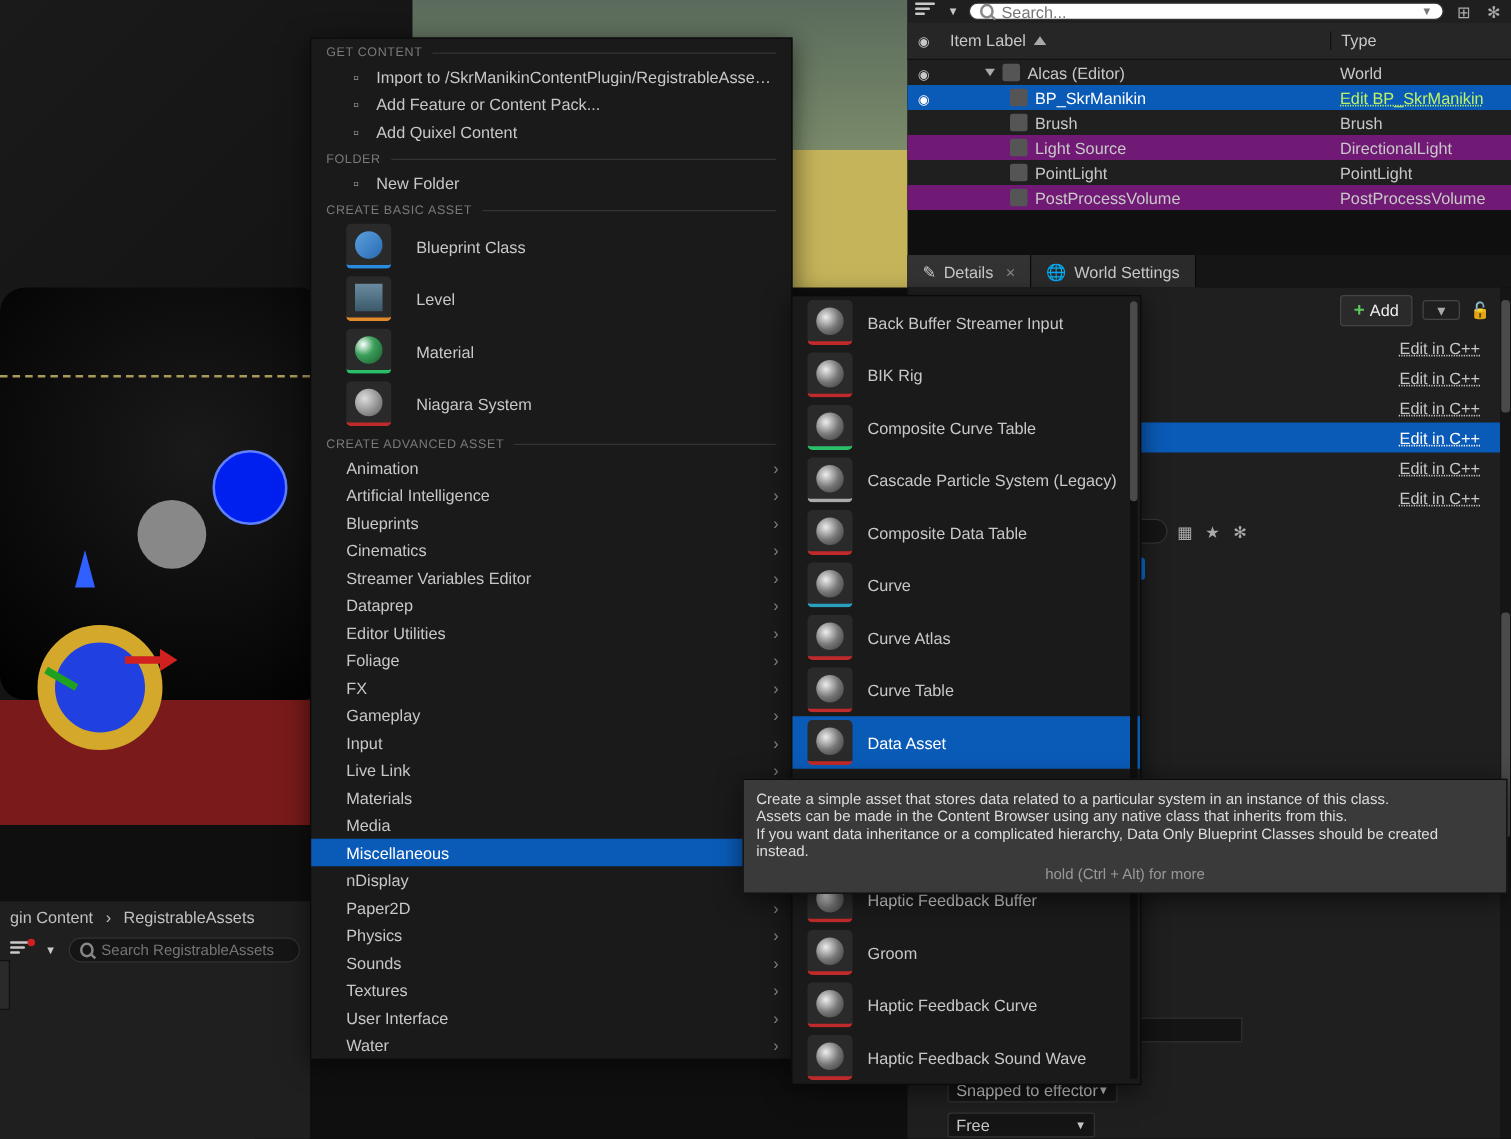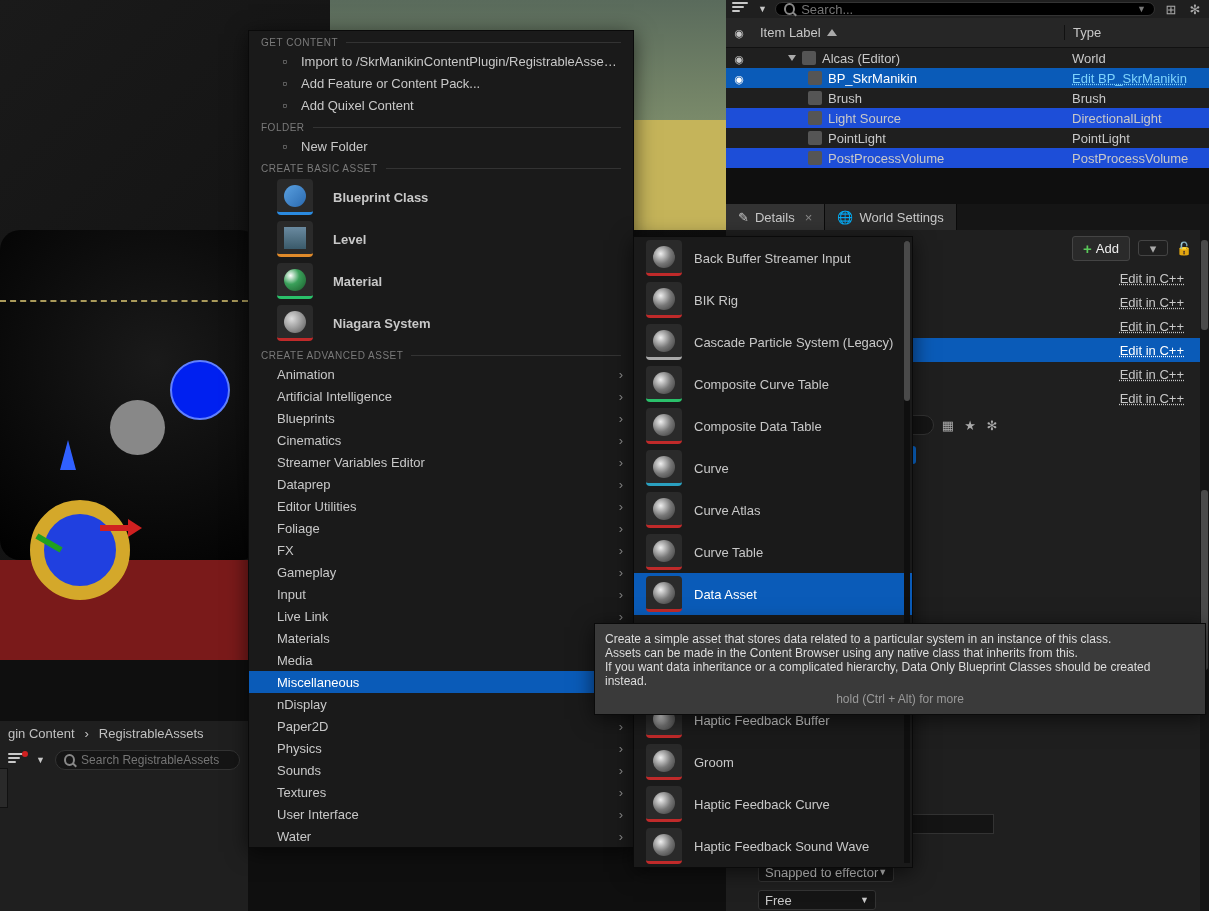--- a/index.html
+++ b/index.html
@@ -18,43 +18,43 @@
   .arrow-r { position:absolute; left:100px; top:525px; width:30px; height:6px; background:#d02020; }
   .arrow-r::after{content:"";position:absolute;right:-12px;top:-6px;border-top:9px solid transparent;border-bottom:9px solid transparent;border-left:14px solid #d02020;}
   .arrow-g { position:absolute; left:35px; top:540px; width:28px; height:6px; background:#20a020; transform:rotate(30deg);}
   .vp-red { position:absolute; left:0; top:560px; width:248px; height:100px; background:#7a1a1a; }
   .vp-dash { position:absolute; left:0; top:300px; width:248px; height:0; border-top:2px dashed #aa9a5a; }
 
   
   .right-top { position:absolute; left:726px; top:0; right:0; height:18px; background:#1f1f1f; display:flex; align-items:center; padding:0 6px; gap:8px; }
   .filter-ic { width:18px; height:14px; position:relative; display:flex; flex-direction:column; gap:2px; }
   .filter-ic span{display:block;height:2px;background:#c8c8c8;border-radius:1px;}
-  .search-box { flex:1; background:#000000; border:1px solid #333; border-radius:10px; height:14px; display:flex; align-items:center; padding:0 8px; gap:6px; position:relative;}
+  .search-box { flex:1; background:#ffffff; border:1px solid #333; border-radius:10px; height:14px; display:flex; align-items:center; padding:0 8px; gap:6px; position:relative;}
   .mag { width:12px; height:12px; border:2px solid #888; border-radius:50%; position:relative; }
   .mag::after{content:"";position:absolute;width:5px;height:2px;background:#888;right:-4px;bottom:-2px;transform:rotate(45deg);}
   .search-box input { background:transparent; border:none; outline:none; color:#888; font-size:13px; width:100%; }
   .small-btn{width:16px;height:16px;background:#1f1f1f;display:flex;align-items:center;justify-content:center;color:#aaa;cursor:pointer;}
 
   
   .outliner { position:absolute; left:726px; top:18px; right:0; background:#1f1f1f; }
   .ol-head { display:flex; background:#262626; height:30px; align-items:center; border-bottom:1px solid #111; }
   .ol-head .c1{width:26px;text-align:center;}
   .ol-head .c2{flex:1;padding-left:8px;display:flex;align-items:center;gap:6px;}
   .ol-head .c3{width:145px;padding-left:8px;border-left:1px solid #111;}
   .tri-up{width:0;height:0;border-left:5px solid transparent;border-right:5px solid transparent;border-bottom:7px solid #aaa;}
   .ol-row{display:flex;height:20px;align-items:center;}
-  .ol-row.alt{background:#1d4ed8;}
+  .ol-row.alt{background:#701a75;}
   .ol-row.sel{background:#0a5bb8;color:#fff;}
   .ol-row .c1{width:26px;text-align:center;}
   .ol-row .c2{flex:1;display:flex;align-items:center;gap:6px;}
   .ol-row .c3{width:145px;padding-left:8px;}
   .eye{font-size:11px;}
   .tri-d{width:0;height:0;border-left:4px solid transparent;border-right:4px solid transparent;border-top:6px solid #aaa;display:inline-block;}
   .ico-sm{width:14px;height:14px;background:#555;border-radius:2px;display:inline-block;}
-  .edit-link{color:#7dd3fc;text-decoration:underline dotted;}
+  .edit-link{color:#bef264;text-decoration:underline dotted;}
   .ol-foot{background:#262626;color:#aaa;padding:0 18px;height:26px;display:flex;align-items:center;}
 
   
   .tabs{position:absolute;left:726px;top:204px;right:0;height:26px;background:#151515;display:flex;}
   .tab{display:flex;align-items:center;gap:6px;padding:0 12px;background:#2a2a2a;border-right:1px solid #0a0a0a;}
   .tab.act{background:#333;}
   .tab .x{color:#888;margin-left:4px;}
 
   
   .details{position:absolute;left:726px;top:230px;right:9px;bottom:0;background:#1f1f1f;}
@@ -83,21 +83,21 @@
   
   .menu1{position:absolute;left:248px;top:30px;width:386px;background:#1a1a1a;border:1px solid #0a0a0a;box-shadow:0 4px 20px rgba(0,0,0,.6);}
   .m-sec{color:#7a7a7a;font-size:10px;letter-spacing:.5px;padding:6px 12px 2px;display:flex;align-items:center;gap:8px;}
   .m-sec::after{content:"";flex:1;height:1px;background:#333;}
   .m-item{height:22px;display:flex;align-items:center;gap:10px;padding:0 14px 0 28px;cursor:default;position:relative;}
   .m-item.hov{background:#0a5bb8;color:#fff;}
   .m-item .ic{width:16px;height:16px;display:flex;align-items:center;justify-content:center;color:#999;position:absolute;left:28px;}
   .m-item .lbl{padding-left:24px;white-space:nowrap;overflow:hidden;text-overflow:ellipsis;flex:1;}
   .m-item.big{height:42px;}
   .m-item.big .thumb-ic{width:36px;height:36px;border-radius:4px;display:flex;align-items:center;justify-content:center;position:relative;}
-  .m-item.big .lbl{padding-left:10px;font-weight:bold;}
+  .m-item.big .lbl{padding-left:10px;}
   .thumb-bp{background:#2a2a2a;border-bottom:3px solid #2a8ae0;}
   .thumb-lv{background:#2a2a2a;border-bottom:3px solid #e08a2a;}
   .thumb-mt{background:#2a2a2a;border-bottom:3px solid #2ac06a;}
   .thumb-ng{background:#2a2a2a;border-bottom:3px solid #c02a2a;}
   .bp-inner{width:22px;height:22px;border-radius:50%;background:linear-gradient(135deg,#5aa0e0,#2a6ab0);}
   .lv-inner{width:22px;height:22px;background:linear-gradient(180deg,#6a8aa0,#3a5a6a);}
   .mt-inner{width:22px;height:22px;border-radius:50%;background:radial-gradient(circle at 30% 30%,#fff,#3aa05a 40%,#1a5a2a);}
   .ng-inner{width:22px;height:22px;border-radius:50%;background:radial-gradient(circle at 35% 35%,#ddd,#555);}
   .chev{position:absolute;right:10px;color:#888;}
   .m-item.hov .chev{color:#fff;}
@@ -495,30 +495,30 @@
         </div>
         <span>Back Buffer Streamer Input</span>
       </div>
       <div class="m2-item">
         <div class="m2-thumb ">
           <div class="sph"></div>
         </div>
         <span>BIK Rig</span>
       </div>
       <div class="m2-item">
+        <div class="m2-thumb grn">
+          <div class="sph"></div>
+        </div>
+        <span>Composite Curve Table</span>
+      </div>
+      <div class="m2-item">
         <div class="m2-thumb wht">
           <div class="sph"></div>
         </div>
         <span>Cascade Particle System (Legacy)</span>
-      </div>
-      <div class="m2-item">
-        <div class="m2-thumb grn">
-          <div class="sph"></div>
-        </div>
-        <span>Composite Curve Table</span>
       </div>
       <div class="m2-item">
         <div class="m2-thumb ">
           <div class="sph"></div>
         </div>
         <span>Composite Data Table</span>
       </div>
       <div class="m2-item">
         <div class="m2-thumb blue">
           <div class="sph"></div>

